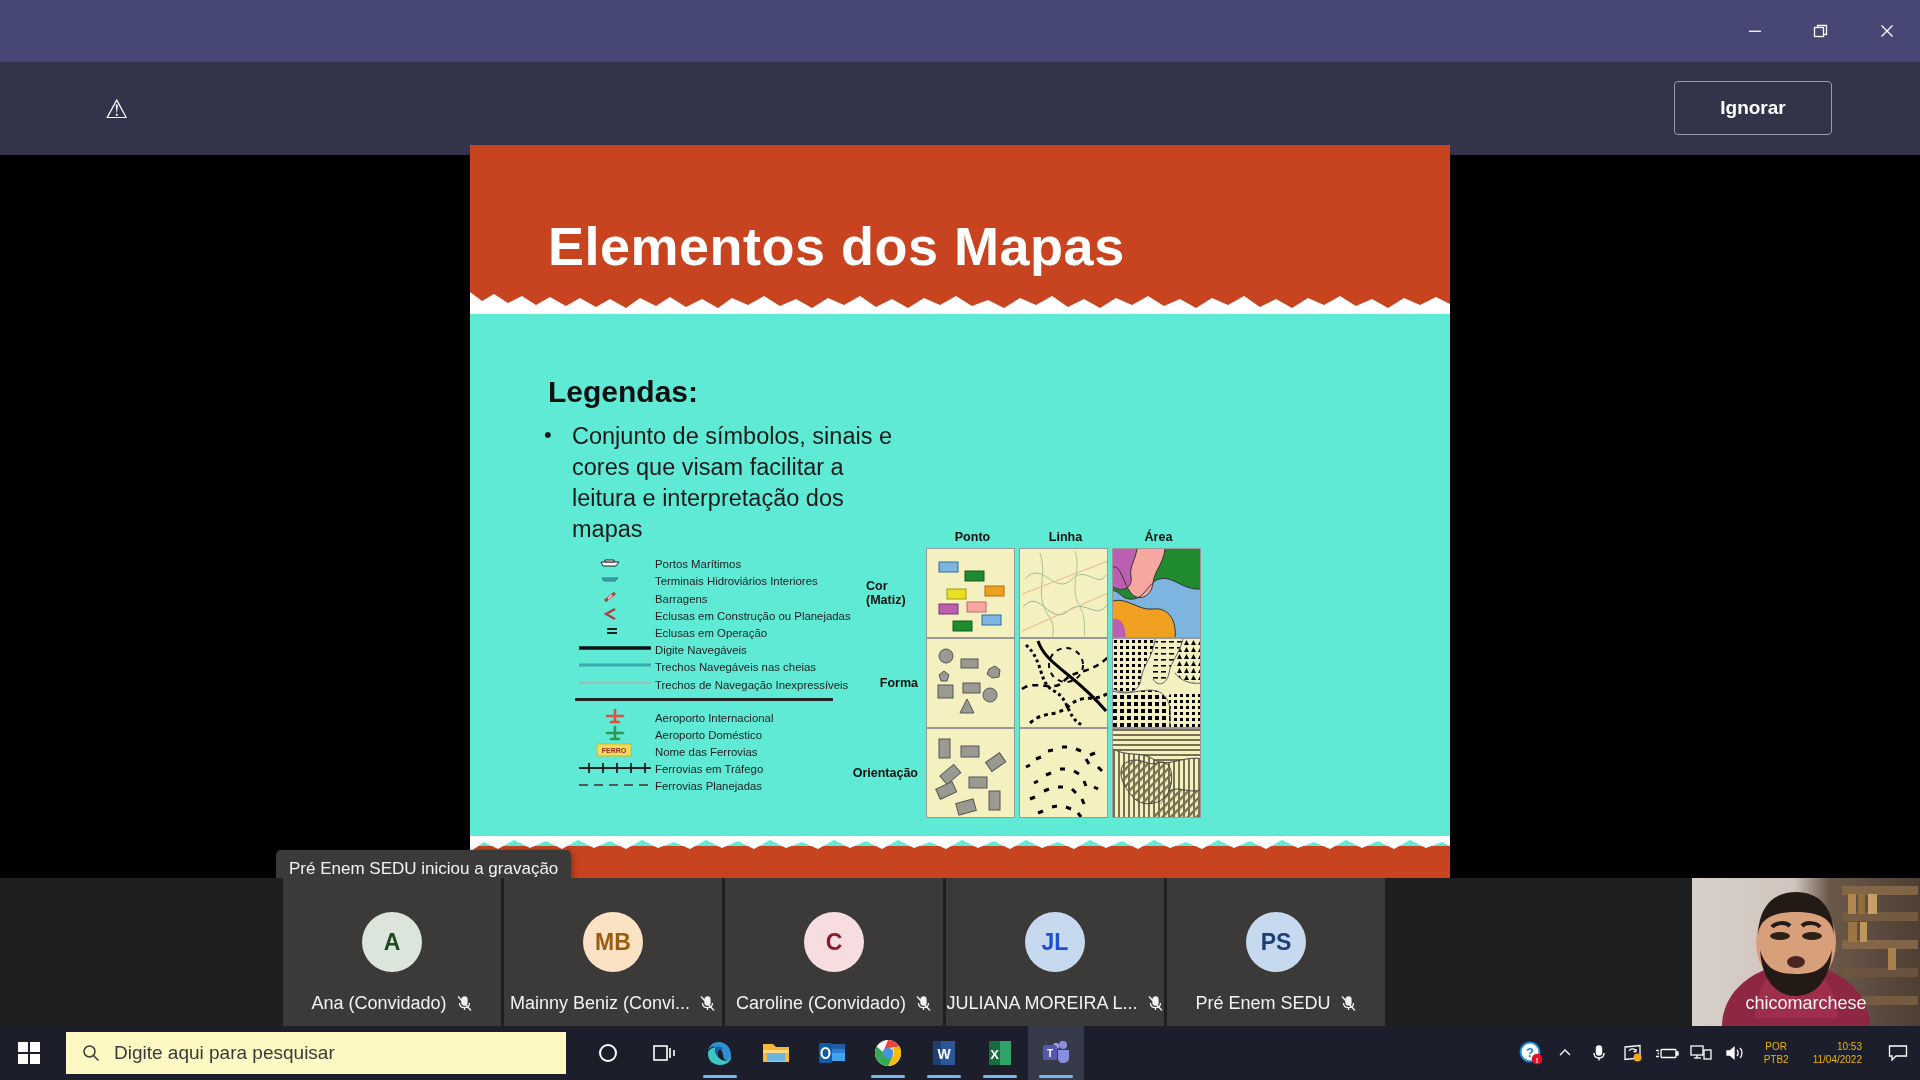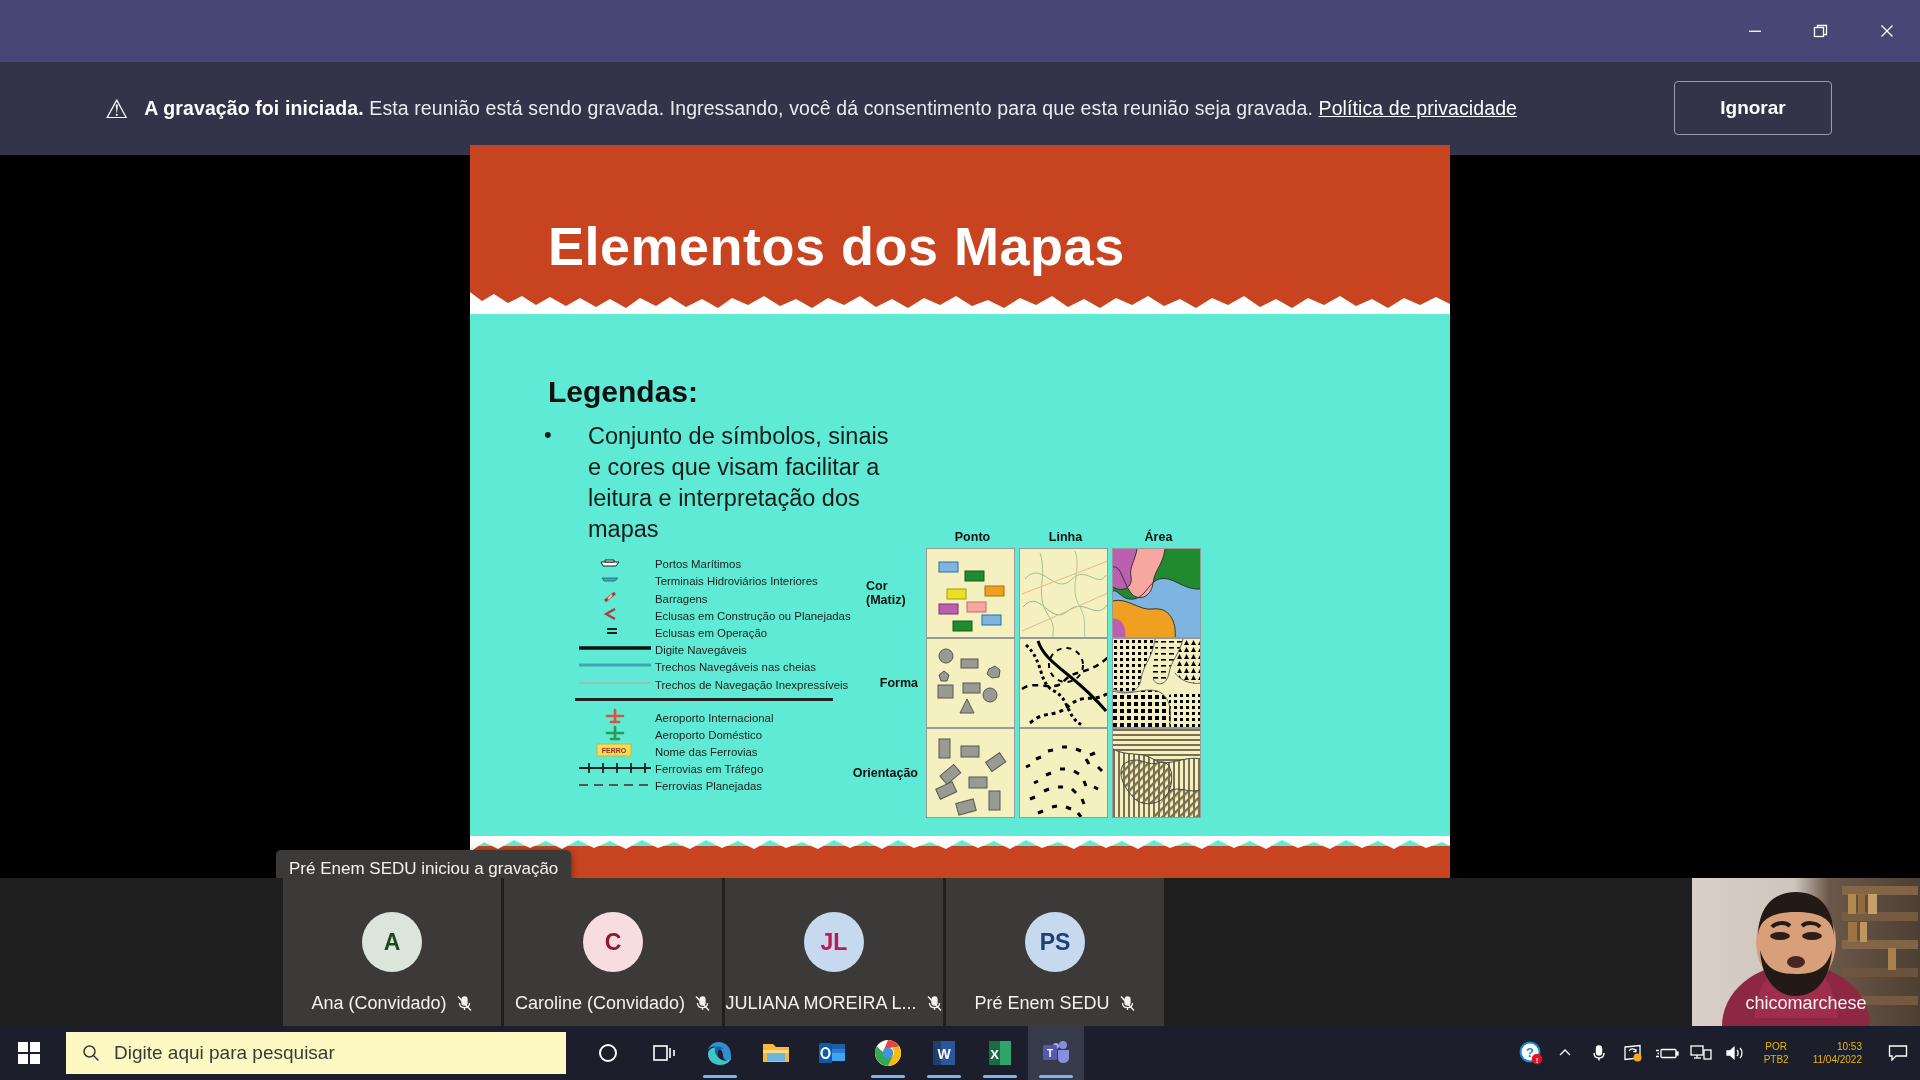--- a/index.html
+++ b/index.html
@@ -68,21 +68,21 @@
     position:absolute; left:78px; top:230px;
     font-size:30px; font-weight:700; color:#111;
   }
   .legendas-bullet {
     position:absolute; left:78px; top:276px; width:360px;
     font-size:23.5px; color:#1a1a1a; line-height:1.32;
   }
   .legendas-bullet .dot {
     position:absolute; left:-4px; top:-1px; font-size:22px;
   }
-  .legendas-bullet .txt { display:block; margin-left:40px; }
+  .legendas-bullet .txt { display:block; margin-left:24px; }
 
   
   .maplegend { position:absolute; left:105px; top:408px; width:365px; }
   .ml-row { position:relative; height:17.2px; display:flex; align-items:flex-end; }
   .ml-sym { width:80px; height:16px; position:relative; flex:0 0 80px; }
   .ml-label { font-size:11.4px; color:#222; font-family:"Liberation Sans", sans-serif; white-space:nowrap; }
   .ml-rule { height:3px; background:#222; margin:7px 0 6px 0; width:258px; }
 
   
   .symtable { position:absolute; left:396px; top:385px; width:290px; }
@@ -223,25 +223,20 @@
       <div class="winbtn close">
         <svg width="18" height="18" viewBox="0 0 18 18">
           <path d="M3.5 3.5 L14.5 14.5 M14.5 3.5 L3.5 14.5" stroke="#fff" stroke-width="1.4"></path>
         </svg>
       </div>
     </div>
   </div>
 
   <div class="banner">
     <span class="banner-warn">⚠</span>
-    <div class="banner-text">
-      <b>A gravação foi iniciada.</b>
-      <span>Esta reunião está sendo gravada. Ingressando, você dá consentimento para que esta reunião seja gravada.</span>
-      <span class="banner-link">Política de privacidade</span>
-    </div>
     <button class="ignore-btn">Ignorar</button>
   </div>
 
   <div class="stage">
 
     <div class="slide">
 
       <div class="slide-banner">
         <svg class="rough" viewBox="0 0 980 22" preserveAspectRatio="none">
           <path d="M0,0 L12,9 L24,2 L38,11 L52,4 L66,13 L80,5 L96,14 L110,6 L126,15 L140,7 L156,16 L170,6 L186,14 L200,5 L216,15 L232,7 L248,16 L262,6 L278,13 L294,4 L310,14 L326,7 L342,16 L358,6 L374,13 L390,4 L406,15 L422,7 L438,16 L454,6 L470,13 L486,4 L502,14 L518,8 L534,16 L550,6 L566,13 L582,4 L598,15 L614,7 L630,16 L646,6 L662,13 L678,4 L694,14 L710,7 L726,16 L742,6 L758,13 L774,4 L790,15 L806,7 L822,16 L838,6 L854,13 L870,4 L886,14 L902,7 L918,16 L934,6 L950,13 L966,5 L980,12 L980,22 L0,22 Z" fill="#ffffff"></path>
@@ -608,35 +603,49 @@
               <svg width="17" height="17" viewBox="0 0 17 17" fill="none" stroke="#f3f2f1" stroke-width="1.3">
                 <rect x="6" y="2" width="5" height="8" rx="2.5" fill="#f3f2f1"></rect>
                 <path d="M3.5 8 C3.5 11.2 5.8 12.6 8.5 12.6 C11.2 12.6 13.5 11.2 13.5 8"></path>
                 <path d="M8.5 12.6 V15"></path>
                 <path d="M2 1.5 L15 15.5" stroke-width="1.4"></path>
               </svg>
             </span>
           </div>
         </div>
         <div class="tile" style="width: 218px;">
+          <div class="avatar" style="background: rgb(251, 226, 196); color: rgb(154, 90, 16);">MB</div>
+          <div class="tile-name">
+            <span>Mainny Beniz (Convi...</span>
+            <span class="mic">
+              <svg width="17" height="17" viewBox="0 0 17 17" fill="none" stroke="#f3f2f1" stroke-width="1.3">
+                <rect x="6" y="2" width="5" height="8" rx="2.5" fill="#f3f2f1"></rect>
+                <path d="M3.5 8 C3.5 11.2 5.8 12.6 8.5 12.6 C11.2 12.6 13.5 11.2 13.5 8"></path>
+                <path d="M8.5 12.6 V15"></path>
+                <path d="M2 1.5 L15 15.5" stroke-width="1.4"></path>
+              </svg>
+            </span>
+          </div>
+        </div>
+        <div class="tile" style="width: 218px;">
           <div class="avatar" style="background: rgb(248, 221, 224); color: rgb(140, 26, 43);">C</div>
           <div class="tile-name">
             <span>Caroline (Convidado)</span>
             <span class="mic">
               <svg width="17" height="17" viewBox="0 0 17 17" fill="none" stroke="#f3f2f1" stroke-width="1.3">
                 <rect x="6" y="2" width="5" height="8" rx="2.5" fill="#f3f2f1"></rect>
                 <path d="M3.5 8 C3.5 11.2 5.8 12.6 8.5 12.6 C11.2 12.6 13.5 11.2 13.5 8"></path>
                 <path d="M8.5 12.6 V15"></path>
                 <path d="M2 1.5 L15 15.5" stroke-width="1.4"></path>
               </svg>
             </span>
           </div>
         </div>
         <div class="tile" style="width: 218px;">
-          <div class="avatar" style="background: rgb(198, 217, 239); color: #be185d;">JL</div>
+          <div class="avatar" style="background: rgb(198, 217, 239); color: #1d4ed8;">JL</div>
           <div class="tile-name">
             <span>JULIANA MOREIRA L...</span>
             <span class="mic">
               <svg width="17" height="17" viewBox="0 0 17 17" fill="none" stroke="#f3f2f1" stroke-width="1.3">
                 <rect x="6" y="2" width="5" height="8" rx="2.5" fill="#f3f2f1"></rect>
                 <path d="M3.5 8 C3.5 11.2 5.8 12.6 8.5 12.6 C11.2 12.6 13.5 11.2 13.5 8"></path>
                 <path d="M8.5 12.6 V15"></path>
                 <path d="M2 1.5 L15 15.5" stroke-width="1.4"></path>
               </svg>
             </span>

